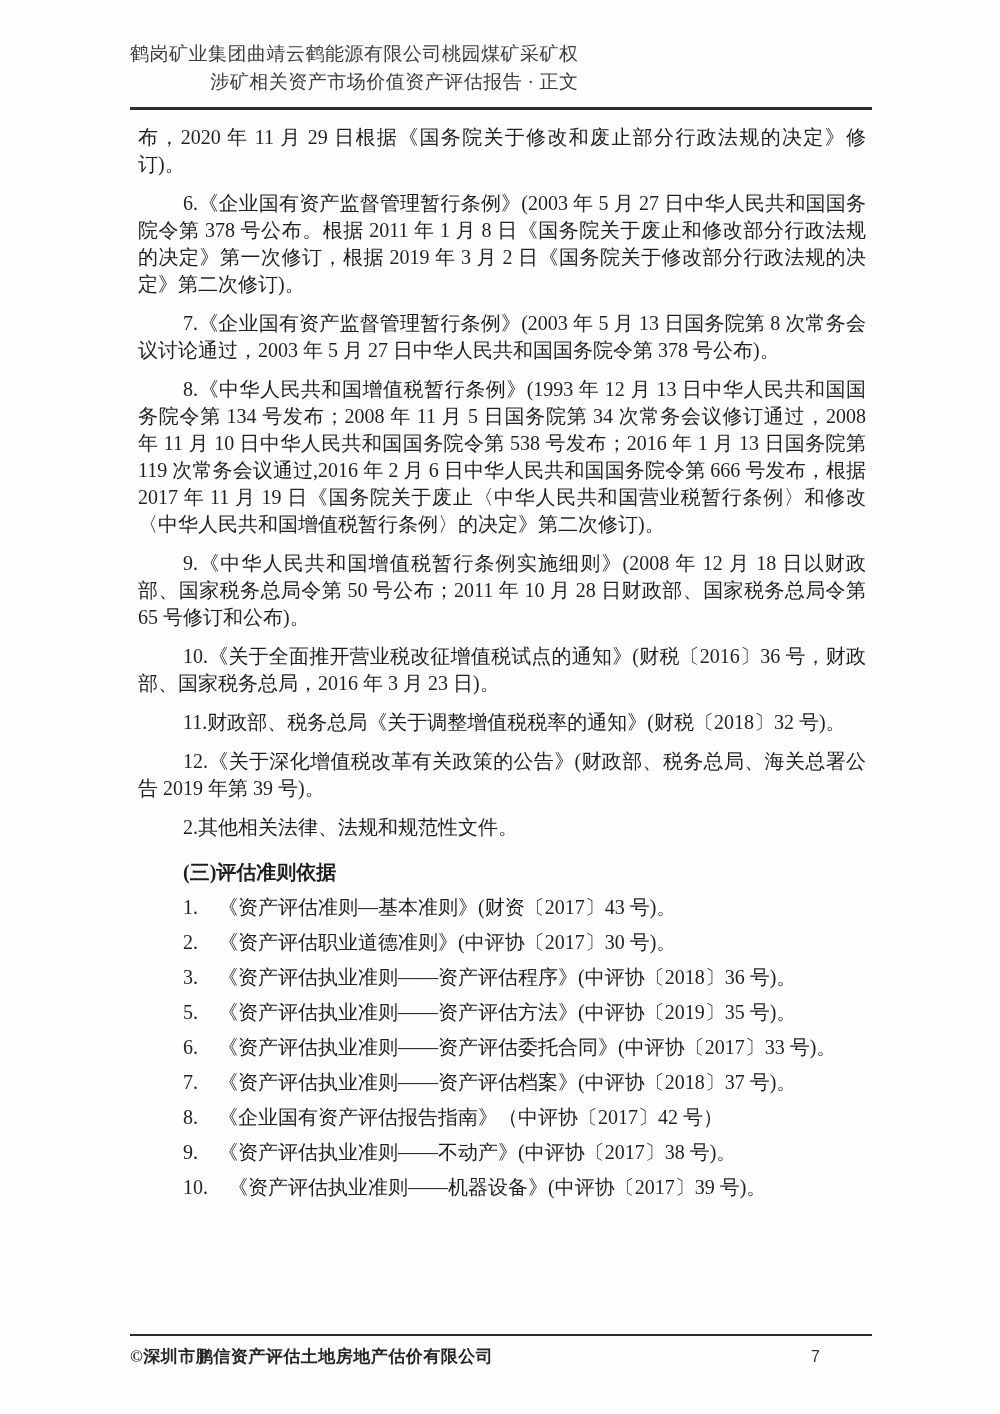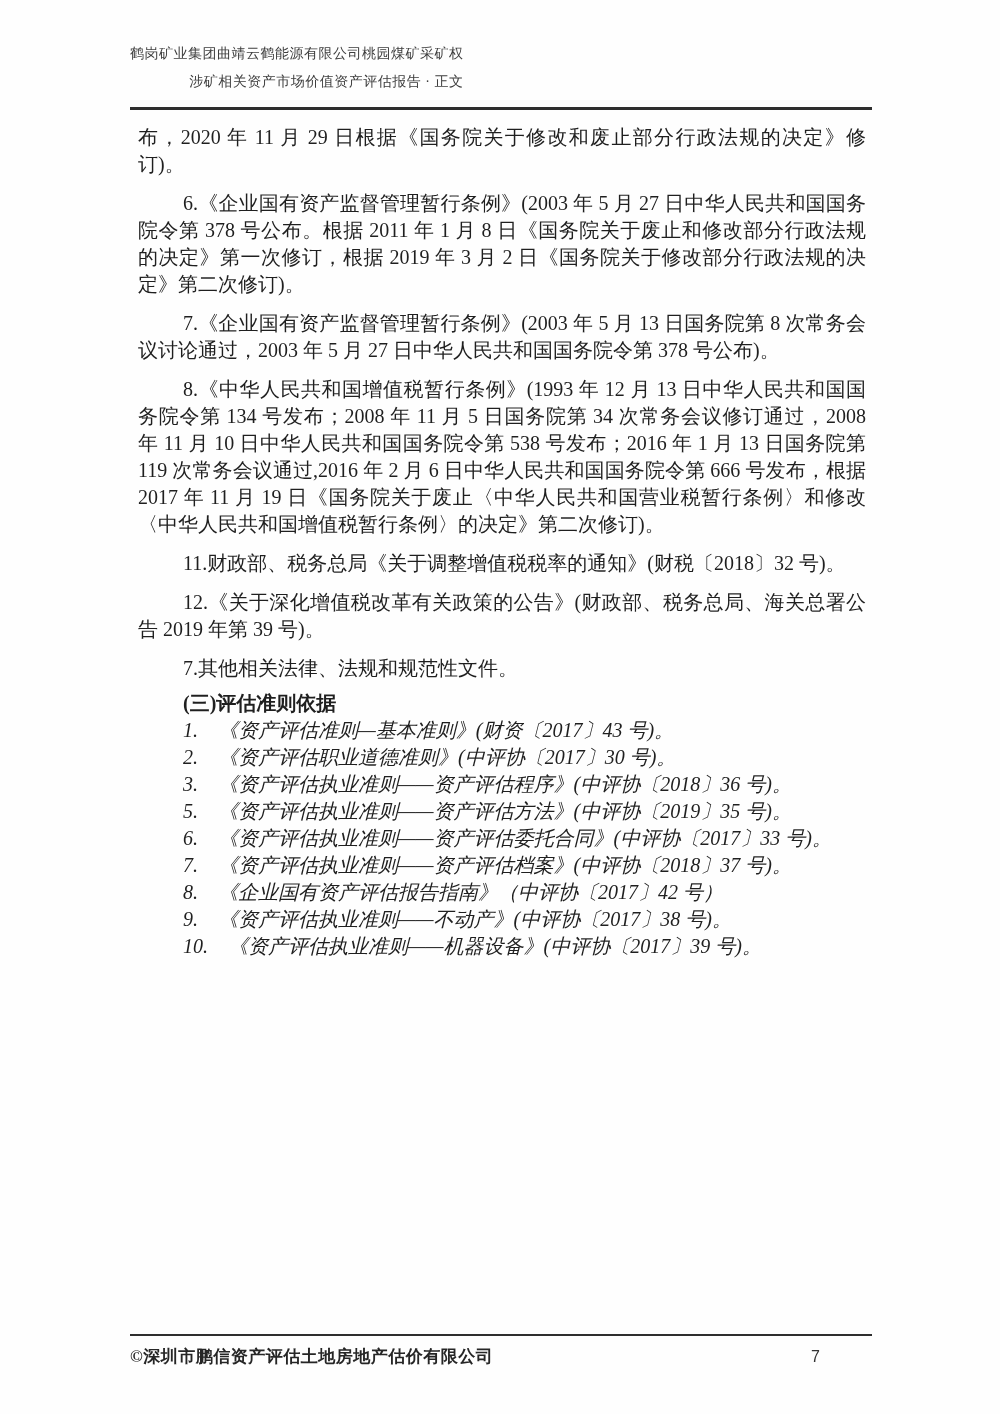--- a/index.html
+++ b/index.html
@@ -19,21 +19,21 @@
     top: 26px; left: 130px; right: 128px;
     height: 82px;
     display: flex;
     justify-content: space-between;
     align-items: flex-start;
   }
   .logo { width: 100px; height: 82px; }
   .header-titles {
     margin-top: 14px;
     text-align: right;
-    font-size: 14px;
+    font-size: 19px;
     line-height: 28px;
     letter-spacing: 0.5px;
     color: #3d3d3d;
   }
   .header-rule {
     position: absolute;
     top: 107px; left: 130px; right: 128px;
     border: none;
     border-top: 3px solid #2e2e2e;
     margin: 0;
@@ -43,22 +43,22 @@
     position: absolute;
     top: 124px; left: 138px; right: 134px;
     font-size: 20px;
     line-height: 27px;
     text-align: justify;
     text-justify: inter-ideograph;
     color: #1f1f1f;
   }
   .para { margin: 12px 0 0 0; text-indent: 45px; }
   .para.continuation { margin-top: 0; text-indent: 0; }
-  .para.heading { font-weight: bold; margin-top: 8px; }
-  .para.list { margin-top: 0; font-style: italic; }
+  .para.heading { font-weight: bold; margin-top: 18px; }
+  .para.list { margin-top: 8px; }
   
   .footer {
     position: absolute;
     top: 1334px; left: 130px; right: 128px;
   }
   .footer-rule {
     border: none;
     border-top: 2.5px solid #2e2e2e;
     margin: 0 0 9px 0;
   }
@@ -83,23 +83,25 @@
     </div>
   </div>
 
   <hr class="header-rule">
 
   <div class="doc-body">
       <p class="para continuation">布，2020 年 11 月 29 日根据《国务院关于修改和废止部分行政法规的决定》修订)。</p>
       <p class="para indent">6.《企业国有资产监督管理暂行条例》(2003 年 5 月 27 日中华人民共和国国务院令第 378 号公布。根据 2011 年 1 月 8 日《国务院关于废止和修改部分行政法规的决定》第一次修订，根据 2019 年 3 月 2 日《国务院关于修改部分行政法规的决定》第二次修订)。</p>
       <p class="para indent">7.《企业国有资产监督管理暂行条例》(2003 年 5 月 13 日国务院第 8 次常务会议讨论通过，2003 年 5 月 27 日中华人民共和国国务院令第 378 号公布)。</p>
       <p class="para indent">8.《中华人民共和国增值税暂行条例》(1993 年 12 月 13 日中华人民共和国国务院令第 134 号发布；2008 年 11 月 5 日国务院第 34 次常务会议修订通过，2008 年 11 月 10 日中华人民共和国国务院令第 538 号发布；2016 年 1 月 13 日国务院第 119 次常务会议通过,2016 年 2 月 6 日中华人民共和国国务院令第 666 号发布，根据 2017 年 11 月 19 日《国务院关于废止〈中华人民共和国营业税暂行条例〉和修改〈中华人民共和国增值税暂行条例〉的决定》第二次修订)。</p>
+      <p class="para indent">9.《中华人民共和国增值税暂行条例实施细则》(2008 年 12 月 18 日以财政部、国家税务总局令第 50 号公布；2011 年 10 月 28 日财政部、国家税务总局令第 65 号修订和公布)。</p>
+      <p class="para indent">10.《关于全面推开营业税改征增值税试点的通知》(财税〔2016〕36 号，财政部、国家税务总局，2016 年 3 月 23 日)。</p>
       <p class="para indent">11.财政部、税务总局《关于调整增值税税率的通知》(财税〔2018〕32 号)。</p>
       <p class="para indent">12.《关于深化增值税改革有关政策的公告》(财政部、税务总局、海关总署公告 2019 年第 39 号)。</p>
-      <p class="para indent">7.其他相关法律、法规和规范性文件。</p>
+      <p class="para indent">2.其他相关法律、法规和规范性文件。</p>
       <p class="para heading">(三)评估准则依据</p>
       <p class="para list">1.　《资产评估准则—基本准则》(财资〔2017〕43 号)。</p>
       <p class="para list">2.　《资产评估职业道德准则》(中评协〔2017〕30 号)。</p>
       <p class="para list">3.　《资产评估执业准则——资产评估程序》(中评协〔2018〕36 号)。</p>
       <p class="para list">5.　《资产评估执业准则——资产评估方法》(中评协〔2019〕35 号)。</p>
       <p class="para list">6.　《资产评估执业准则——资产评估委托合同》(中评协〔2017〕33 号)。</p>
       <p class="para list">7.　《资产评估执业准则——资产评估档案》(中评协〔2018〕37 号)。</p>
       <p class="para list">8.　《企业国有资产评估报告指南》（中评协〔2017〕42 号）</p>
       <p class="para list">9.　《资产评估执业准则——不动产》(中评协〔2017〕38 号)。</p>
       <p class="para list">10.　《资产评估执业准则——机器设备》(中评协〔2017〕39 号)。</p>

